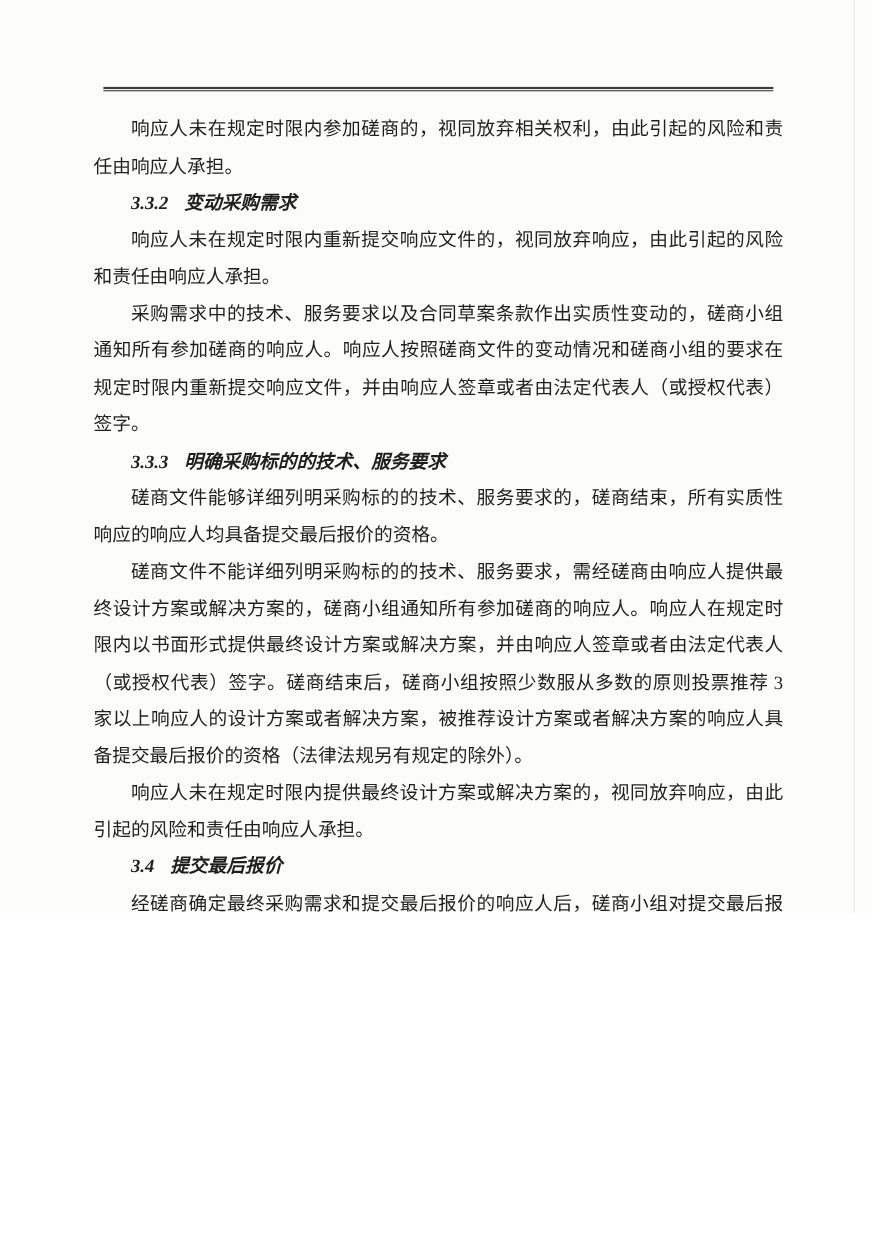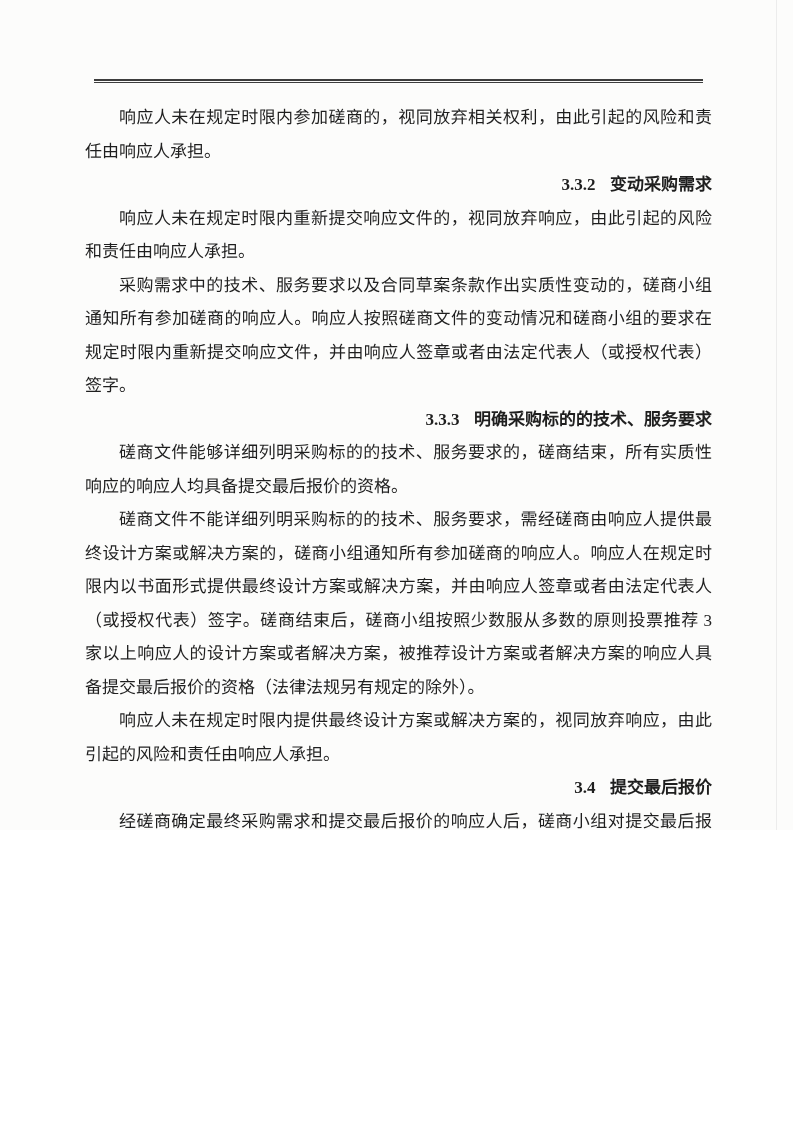--- a/index.html
+++ b/index.html
@@ -58,21 +58,22 @@
   }
   .doc-body p{
     margin:0;
   }
   .para{
     text-indent:2em;
   }
   .heading{
     text-indent:2em;
     font-weight:700;
-    text-align:right;
+    text-align:left;
+    font-style:italic;
   }
   .heading .h-title{
     margin-left:0.85em;
   }
   .page-number{
     position:absolute;
     left:0;
     top:1043px;
     width:100%;
     text-align:center;

